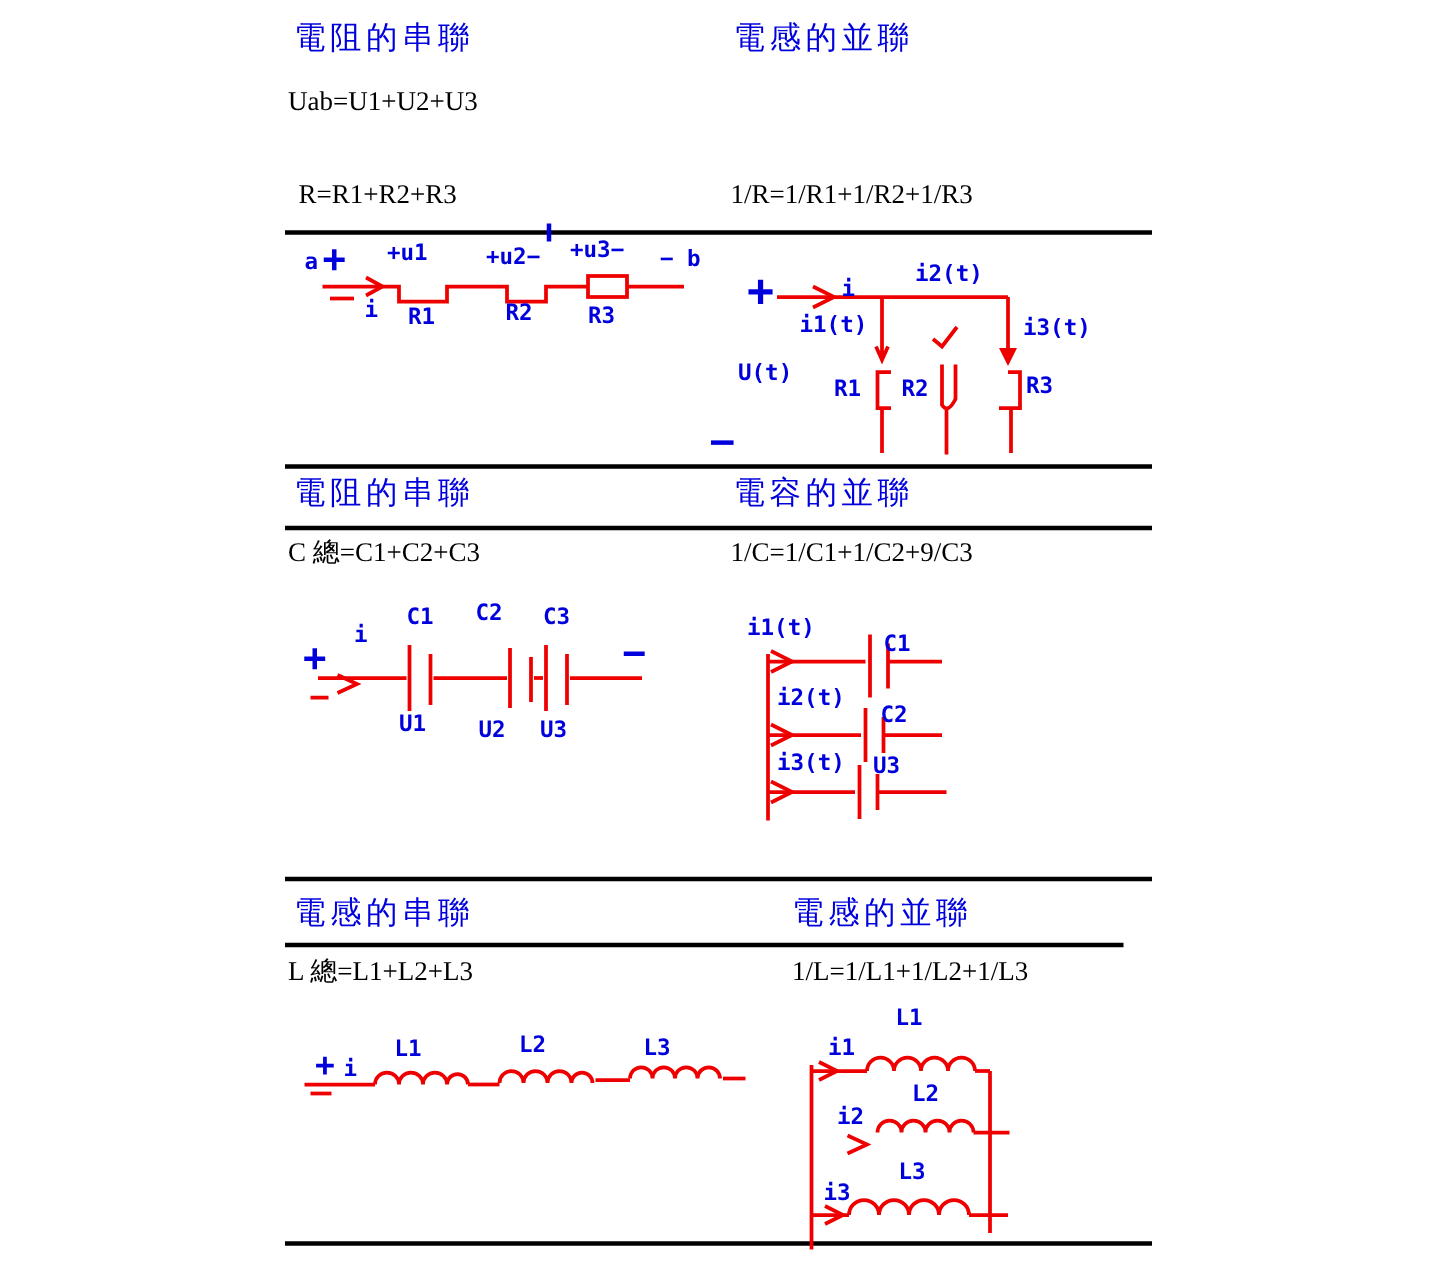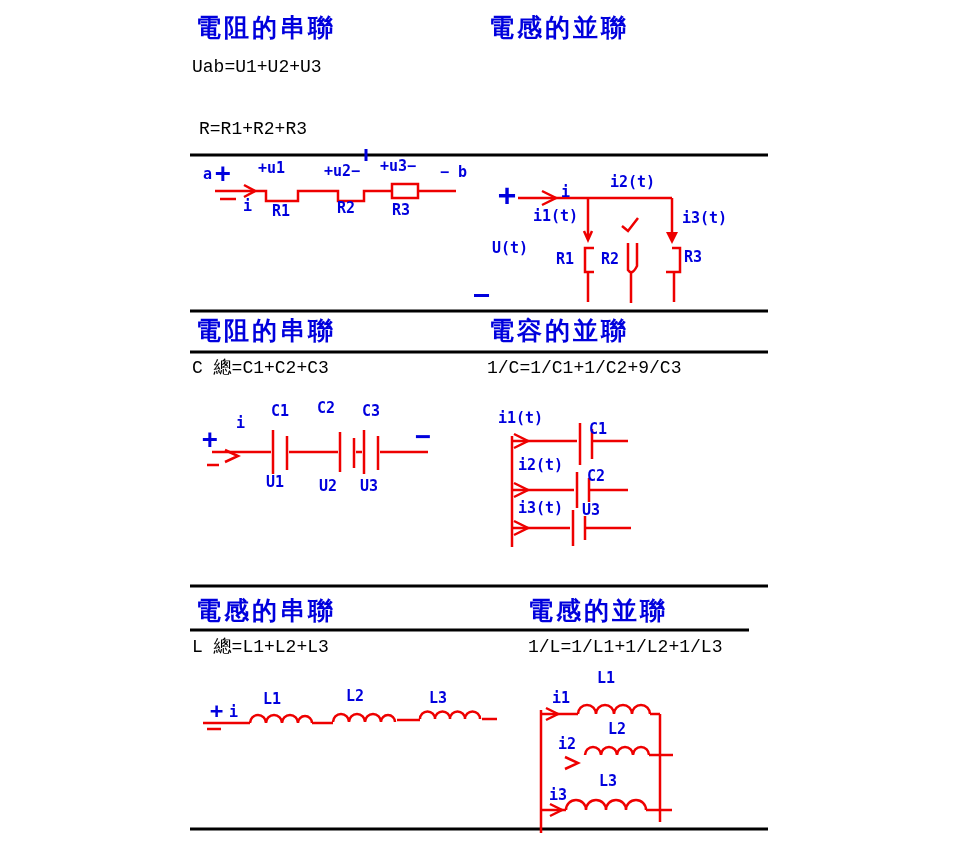--- a/index.html
+++ b/index.html
@@ -4,23 +4,23 @@
 <style>
   html,body { margin:0; padding:0; background:#ffffff; }
   #page {
     position:relative; width:970px; height:857px; background:#ffffff;
     overflow:hidden;
     font-family:"DejaVu Sans Mono","Liberation Mono",monospace;
   }
   .lbl { position:absolute; white-space:pre; line-height:1; }
   
   .cn  { color:#0000dd; font-family:"DejaVu Sans","Liberation Sans",sans-serif;
-         font-weight:bold; font-size:25px; letter-spacing:3px;text-align:right; }
+         font-weight:normal; font-size:21px; letter-spacing:3px;text-align:right; }
   
-  .fm  { color:#000000; font-family:Liberation Mono, monospace;
+  .fm  { color:#000000; font-family:Liberation Serif, serif;
          font-size:18px; }
   
   .cl  { color:#0000dd; font-family:"DejaVu Sans Mono","Liberation Mono",monospace;
          font-weight:bold; font-size:15px; }
   
   .sg  { color:#0000dd; font-family:"DejaVu Sans Mono","Liberation Mono",monospace;
          font-weight:bold; font-size:26px; }
   svg  { position:absolute; left:0; top:0; }
   .divider { stroke:#000000; stroke-width:3; }
   .wire { stroke:#ee0000; stroke-width:2.5; fill:none; }
@@ -110,20 +110,21 @@
       <path class="wire" d="M550,804 L562,810 L550,816"></path>
       <path class="wire" d="M566,810 a10,10 0 0 1 20,0 a10,10 0 0 1 20,0 a10,10 0 0 1 20,0 a10,10 0 0 1 20,0"></path>
       <path class="wire" d="M646,810 H672"></path>
     </g>
   </svg>
 
   <div class="lbl cn" style="left:196px;top:15px">電阻的串聯</div>
   <div class="lbl cn" style="left:489px;top:15px">電感的並聯</div>
   <div class="lbl fm" style="left:192px;top:58px">Uab=U1+U2+U3</div>
   <div class="lbl fm" style="left:199px;top:120px">R=R1+R2+R3</div>
+  <div class="lbl fm" style="left:487px;top:120px">1/R=1/R1+1/R2+1/R3</div>
 
   <div class="lbl cl" style="left:203px;top:167px">a</div>
   <div class="lbl sg" style="left:215px;top:160px">+</div>
   <div class="lbl cl" style="left:258px;top:161px">+u1</div>
   <div class="lbl cl" style="left:324px;top:164px">+u2−</div>
   <div class="lbl cl" style="left:380px;top:159px">+u3−</div>
   <div class="lbl cl" style="left:440px;top:165px">− b</div>
   <div class="lbl cl" style="left:243px;top:199px">i</div>
   <div class="lbl cl" style="left:272px;top:204px">R1</div>
   <div class="lbl cl" style="left:337px;top:201px">R2</div>

